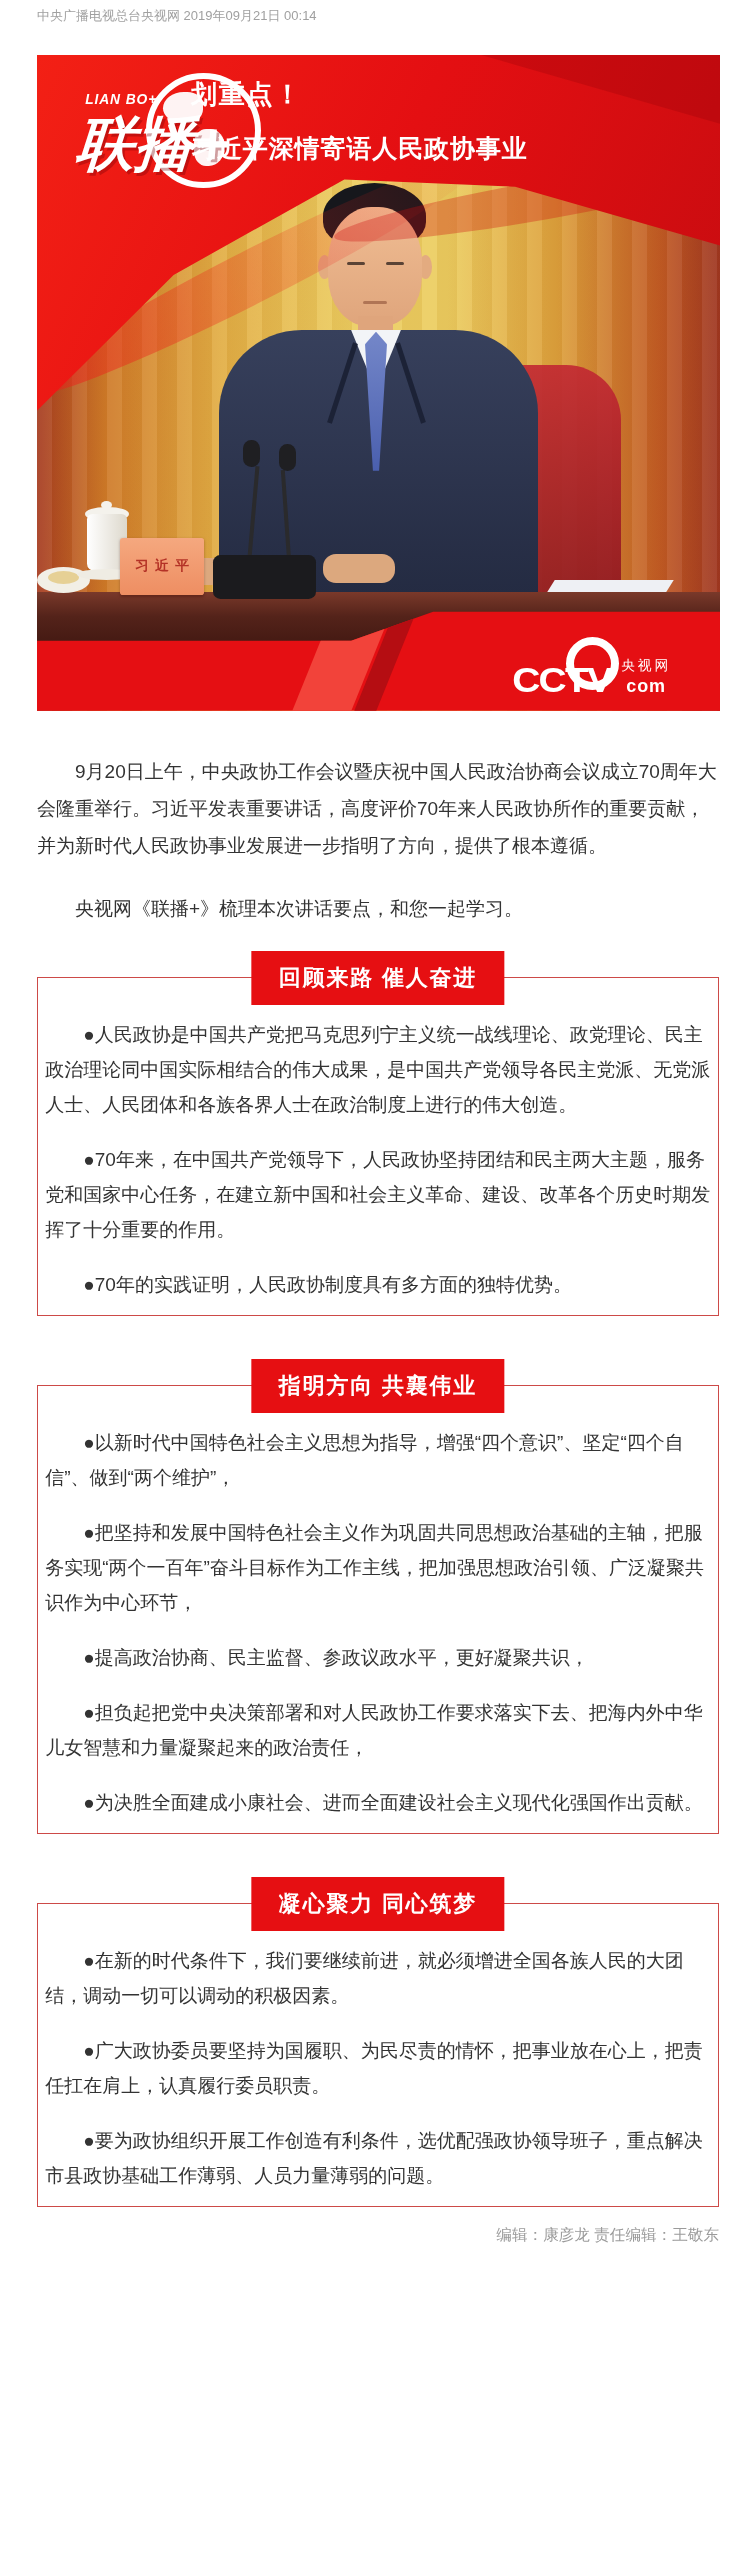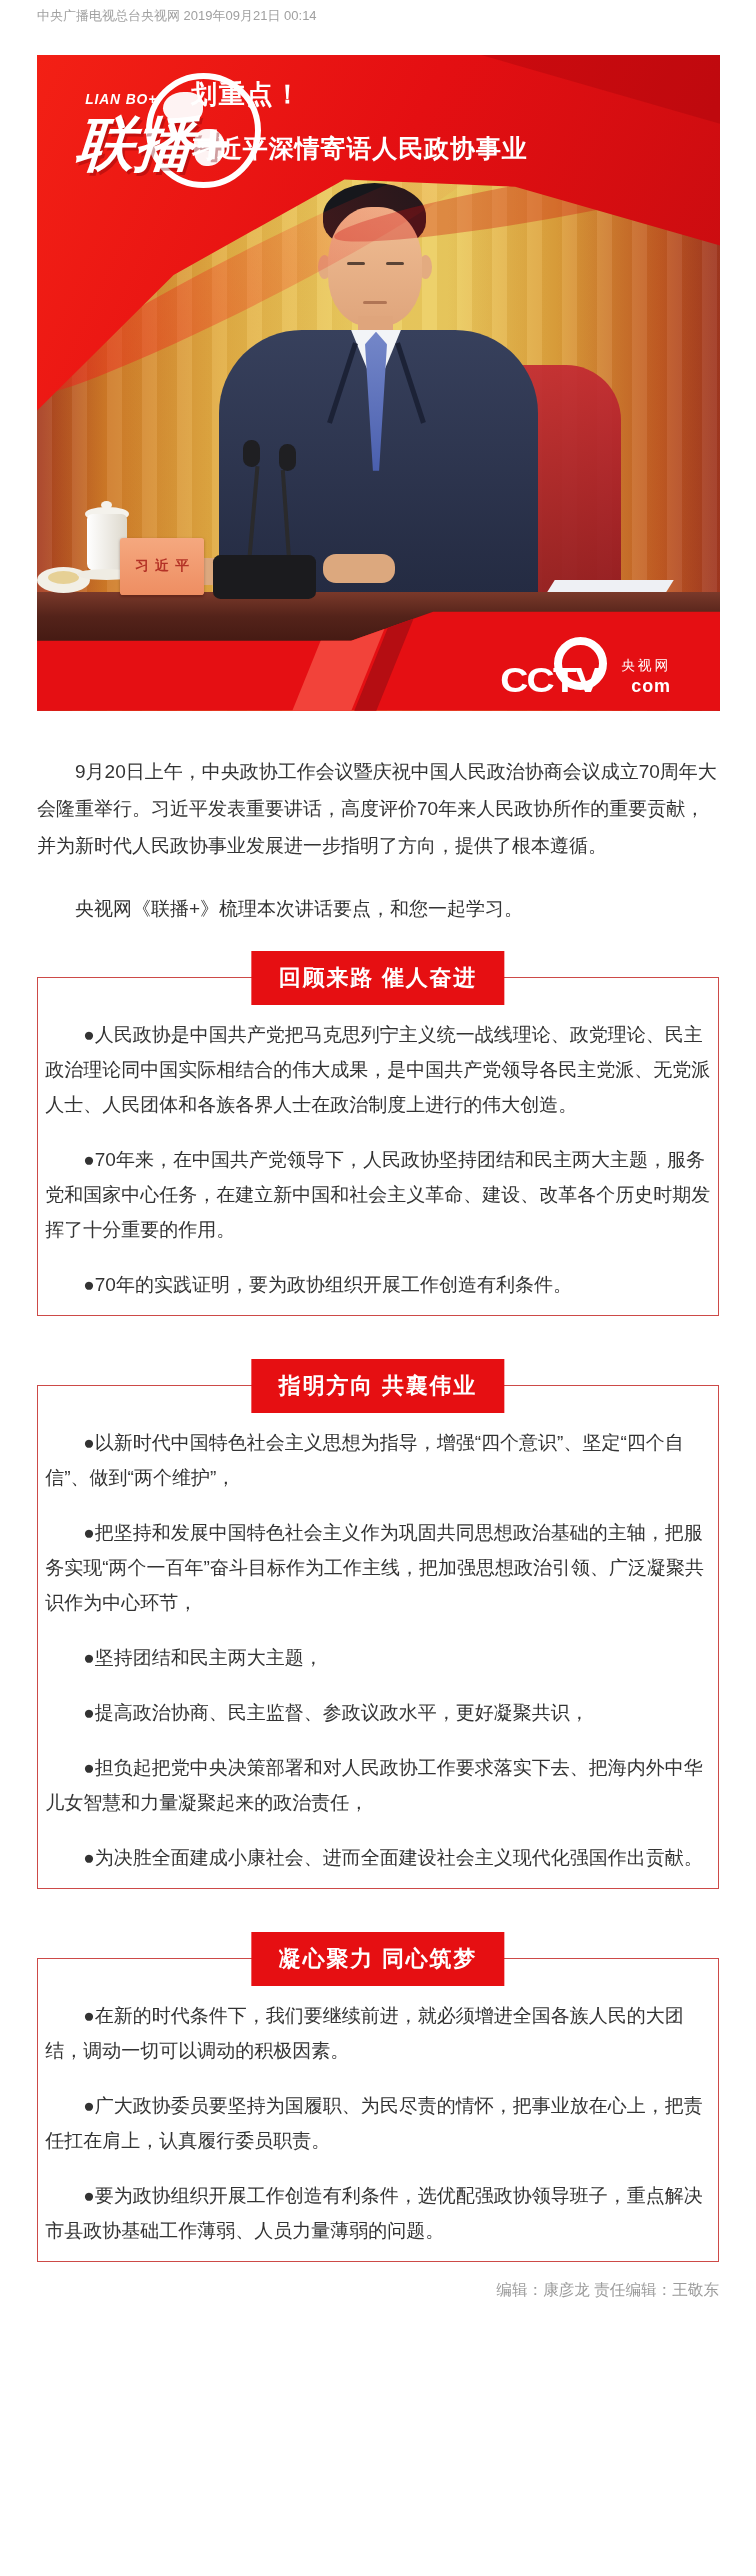--- a/index.html
+++ b/index.html
@@ -88,21 +88,21 @@
   .hl2{position:absolute;left:154px;top:77px;font-size:25px;font-weight:bold;color:#fff;letter-spacing:0.9px;}
 
   .banner-bottom{position:absolute;left:0;bottom:0;width:100%;height:103px;background:#e50f13;
     clip-path:polygon(0 32%,46% 32%,58% 4%,100% 4%,100% 100%,0 100%);}
   .stripe-light{position:absolute;left:40%;top:-27.5px;width:59px;height:174px;background:#f2433a;transform:skewX(-22deg);}
   .stripe-dark{position:absolute;left:49%;top:-27.5px;width:22px;height:174px;background:#b50d12;transform:skewX(-22deg);}
   .cctv{position:absolute;right:49px;bottom:13px;color:#ffffff;display:flex;align-items:flex-end;}
   .cctv-wordwrap{position:relative;}
   .cctv-word{font-size:39px;font-weight:900;letter-spacing:-1.8px;transform:scaleY(.92);line-height:37px;}
   .cctv-ring{position:absolute;right:-7.3px;top:-24px;width:37px;height:37px;border:8.3px solid #ffffff;border-radius:50%;}
-  .cctv-col{margin-left:22px;text-align:right;}
+  .cctv-col{margin-left:10px;text-align:center;}
   .cctv-cn{font-size:13.8px;letter-spacing:2.8px;line-height:14.7px;}
   .cctv-com{font-size:18px;font-weight:bold;line-height:24px;letter-spacing:0.9px;}
 
   
   .para{font-size:19px;line-height:37px;margin:0 0 26px;color:#333;}
   .para.indent{text-indent:2em;}
   .lianbo-badge{display:inline-block;background:#e60012;color:#ffffff;
     font-size:19px;font-weight:bold;line-height:24px;padding:5.5px 7.3px;margin-right:14.7px;vertical-align:2.8px;}
 
   .topic{position:relative;border:1.8px solid #cd4a48;margin-top:50px;padding:39px 7.3px 13px;}
@@ -194,30 +194,29 @@
 
   <p class="para indent">9月20日上午，中央政协工作会议暨庆祝中国人民政治协商会议成立70周年大会隆重举行。习近平发表重要讲话，高度评价70年来人民政协所作的重要贡献，并为新时代人民政协事业发展进一步指明了方向，提供了根本遵循。</p>
   <p class="para indent">央视网《联播+》梳理本次讲话要点，和您一起学习。</p>
 
   <section class="topic">
     <div class="topic-badge">
       <span>回顾来路 催人奋进</span>
     </div>
     <p class="bullet">●人民政协是中国共产党把马克思列宁主义统一战线理论、政党理论、民主政治理论同中国实际相结合的伟大成果，是中国共产党领导各民主党派、无党派人士、人民团体和各族各界人士在政治制度上进行的伟大创造。</p>
     <p class="bullet">●70年来，在中国共产党领导下，人民政协坚持团结和民主两大主题，服务党和国家中心任务，在建立新中国和社会主义革命、建设、改革各个历史时期发挥了十分重要的作用。</p>
-    <p class="bullet">●70年的实践证明，要为政协组织开展工作创造有利条件。</p>
+    <p class="bullet">●70年的实践证明，人民政协制度具有多方面的独特优势。</p>
   </section>
 
   <section class="topic">
     <div class="topic-badge">
       <span>指明方向 共襄伟业</span>
     </div>
     <p class="bullet">●以新时代中国特色社会主义思想为指导，增强“四个意识”、坚定“四个自信”、做到“两个维护”，</p>
     <p class="bullet">●把坚持和发展中国特色社会主义作为巩固共同思想政治基础的主轴，把服务实现“两个一百年”奋斗目标作为工作主线，把加强思想政治引领、广泛凝聚共识作为中心环节，</p>
-    <p class="bullet">●坚持团结和民主两大主题，</p>
     <p class="bullet">●提高政治协商、民主监督、参政议政水平，更好凝聚共识，</p>
     <p class="bullet">●担负起把党中央决策部署和对人民政协工作要求落实下去、把海内外中华儿女智慧和力量凝聚起来的政治责任，</p>
     <p class="bullet">●为决胜全面建成小康社会、进而全面建设社会主义现代化强国作出贡献。</p>
   </section>
 
   <section class="topic">
     <div class="topic-badge">
       <span>凝心聚力 同心筑梦</span>
     </div>
     <p class="bullet">●在新的时代条件下，我们要继续前进，就必须增进全国各族人民的大团结，调动一切可以调动的积极因素。</p>

